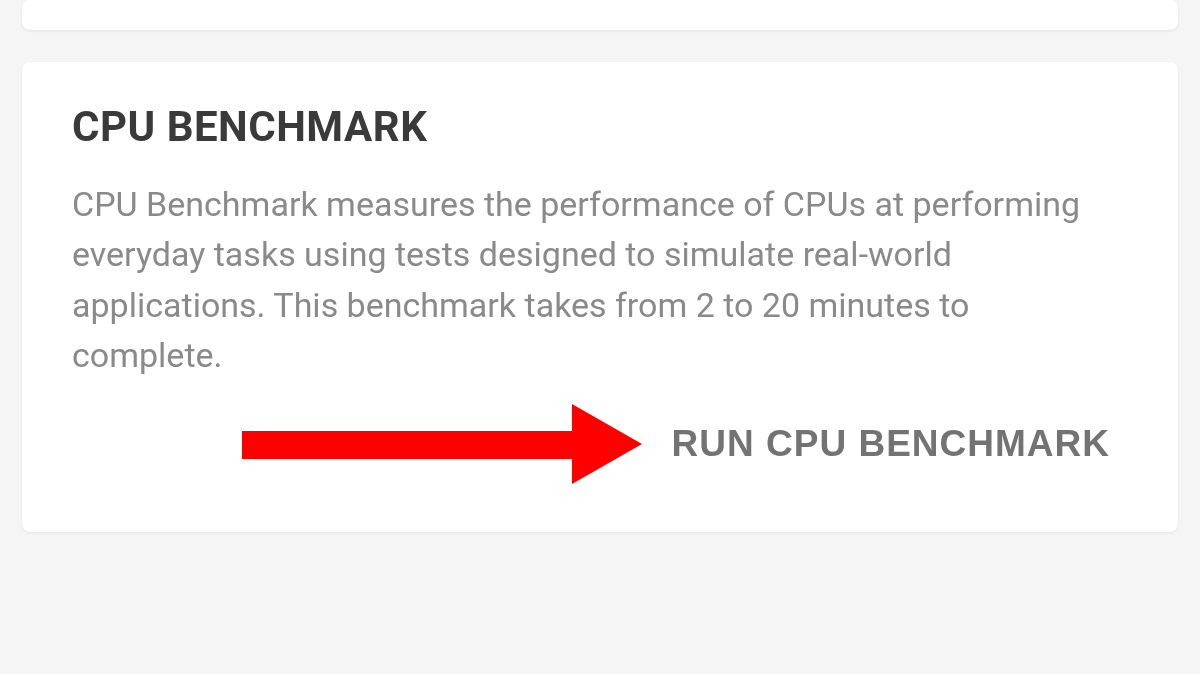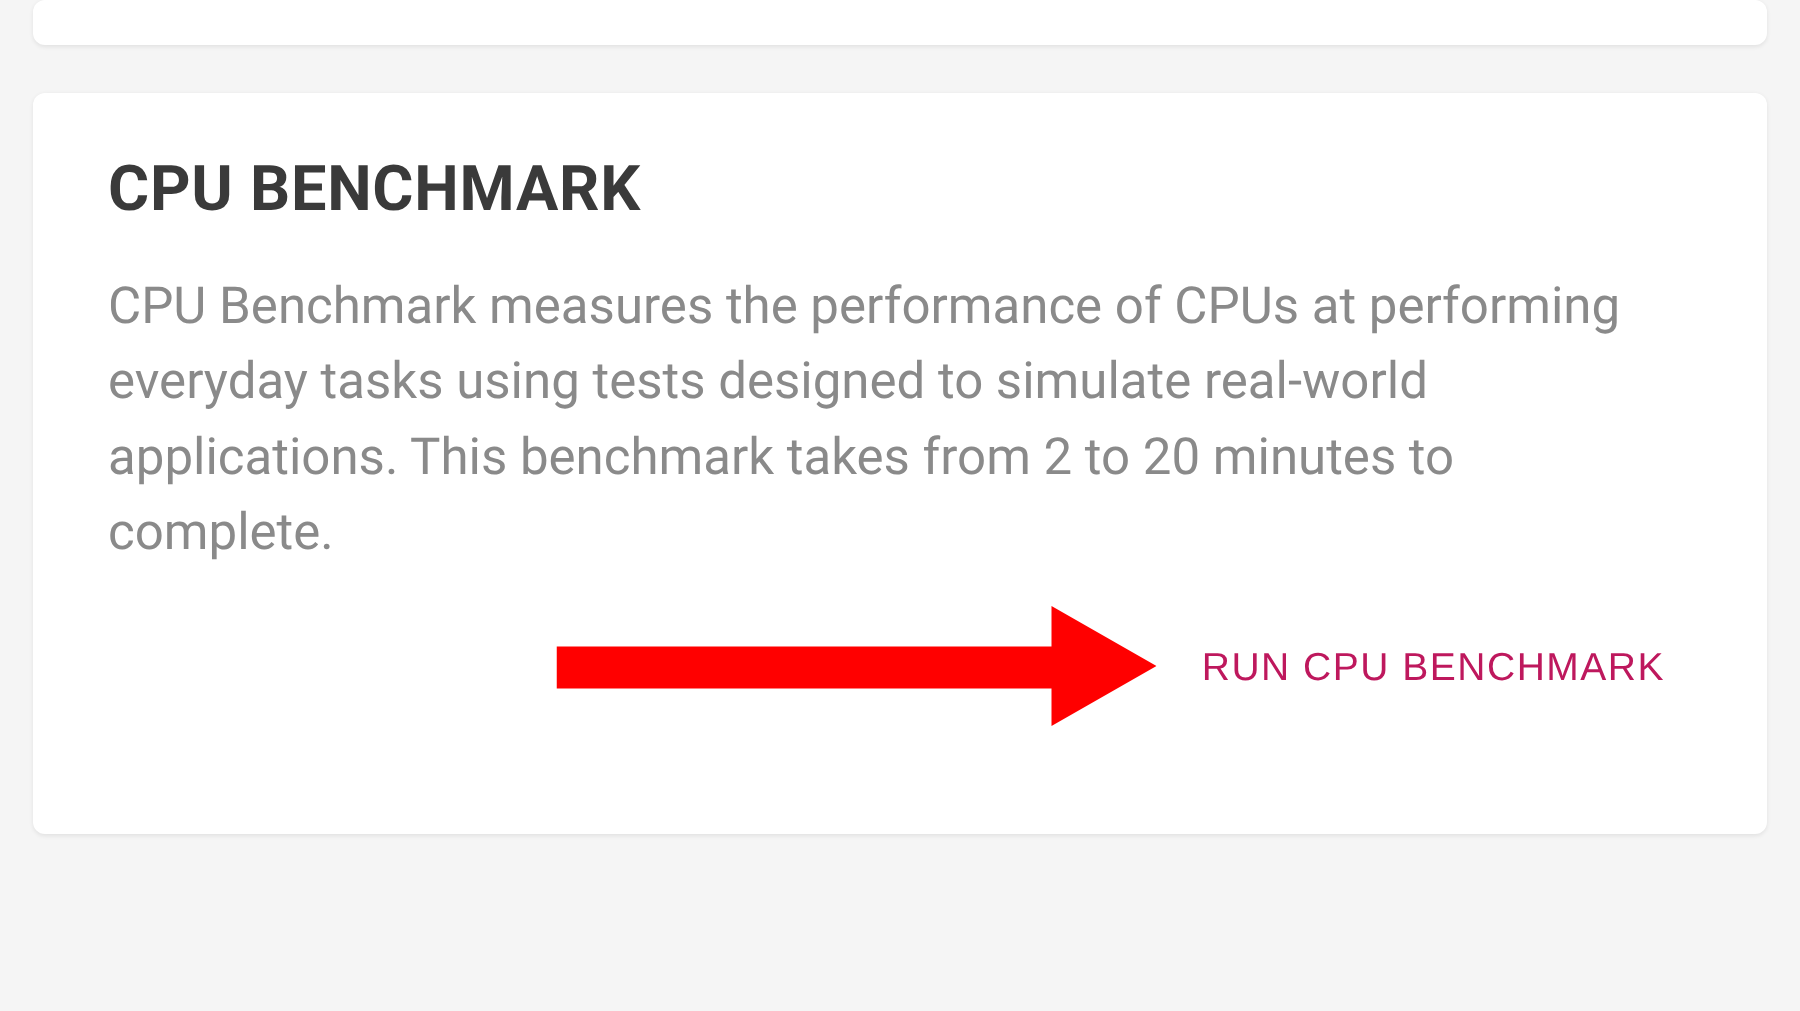--- a/index.html
+++ b/index.html
@@ -18,21 +18,21 @@
       background-color: #ffffff;
       border-radius: 8px;
       margin: 0 22px;
       height: 30px;
       box-shadow: 0 1px 3px rgba(0,0,0,0.08);
     }
     .card {
       background-color: #ffffff;
       border-radius: 8px;
       margin: 32px 22px 0 22px;
-      padding: 40px 50px 72px 50px;
+      padding: 40px 50px 48px 50px;
       box-shadow: 0 1px 3px rgba(0,0,0,0.08);
     }
     .card-title {
       font-size: 42px;
       font-weight: 700;
       color: #3a3a3a;
       letter-spacing: 0.5px;
       margin-bottom: 28px;
     }
     .card-description {
@@ -48,23 +48,23 @@
       justify-content: flex-end;
       gap: 30px;
       padding-right: 18px;
     }
     .arrow-annotation {
       display: flex;
       align-items: center;
       flex-shrink: 0;
     }
     .run-button {
-      font-size: 26px;
-      font-weight: 400;
-      color: #be185d;
+      font-size: 37px;
+      font-weight: 700;
+      color: #737373;
       letter-spacing: 1px;
       background: none;
       border: none;
       cursor: pointer;
       text-transform: uppercase;
       padding: 6px 0;
     }
   </style>
 </head>
 <body>

